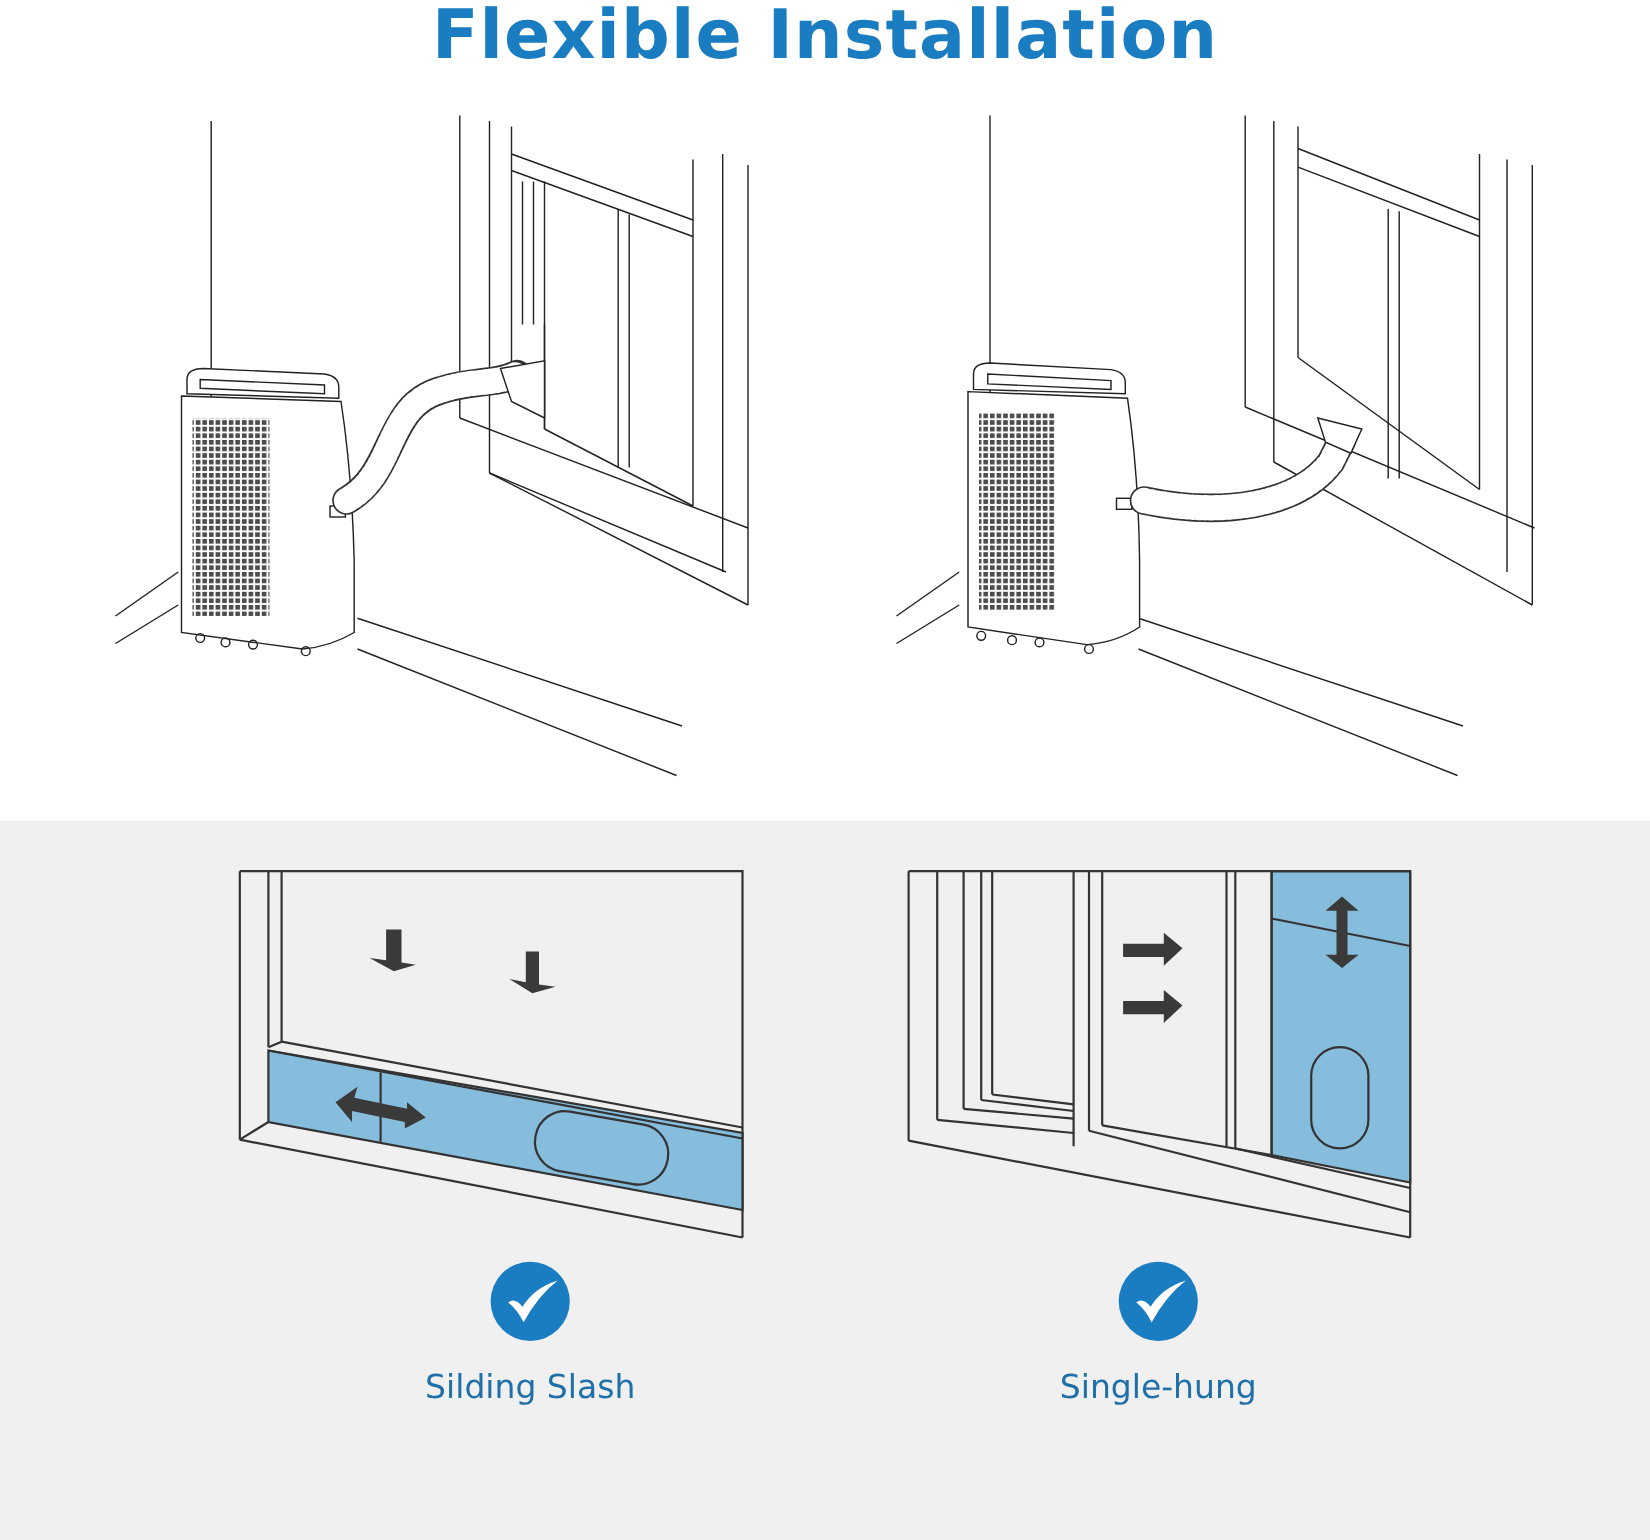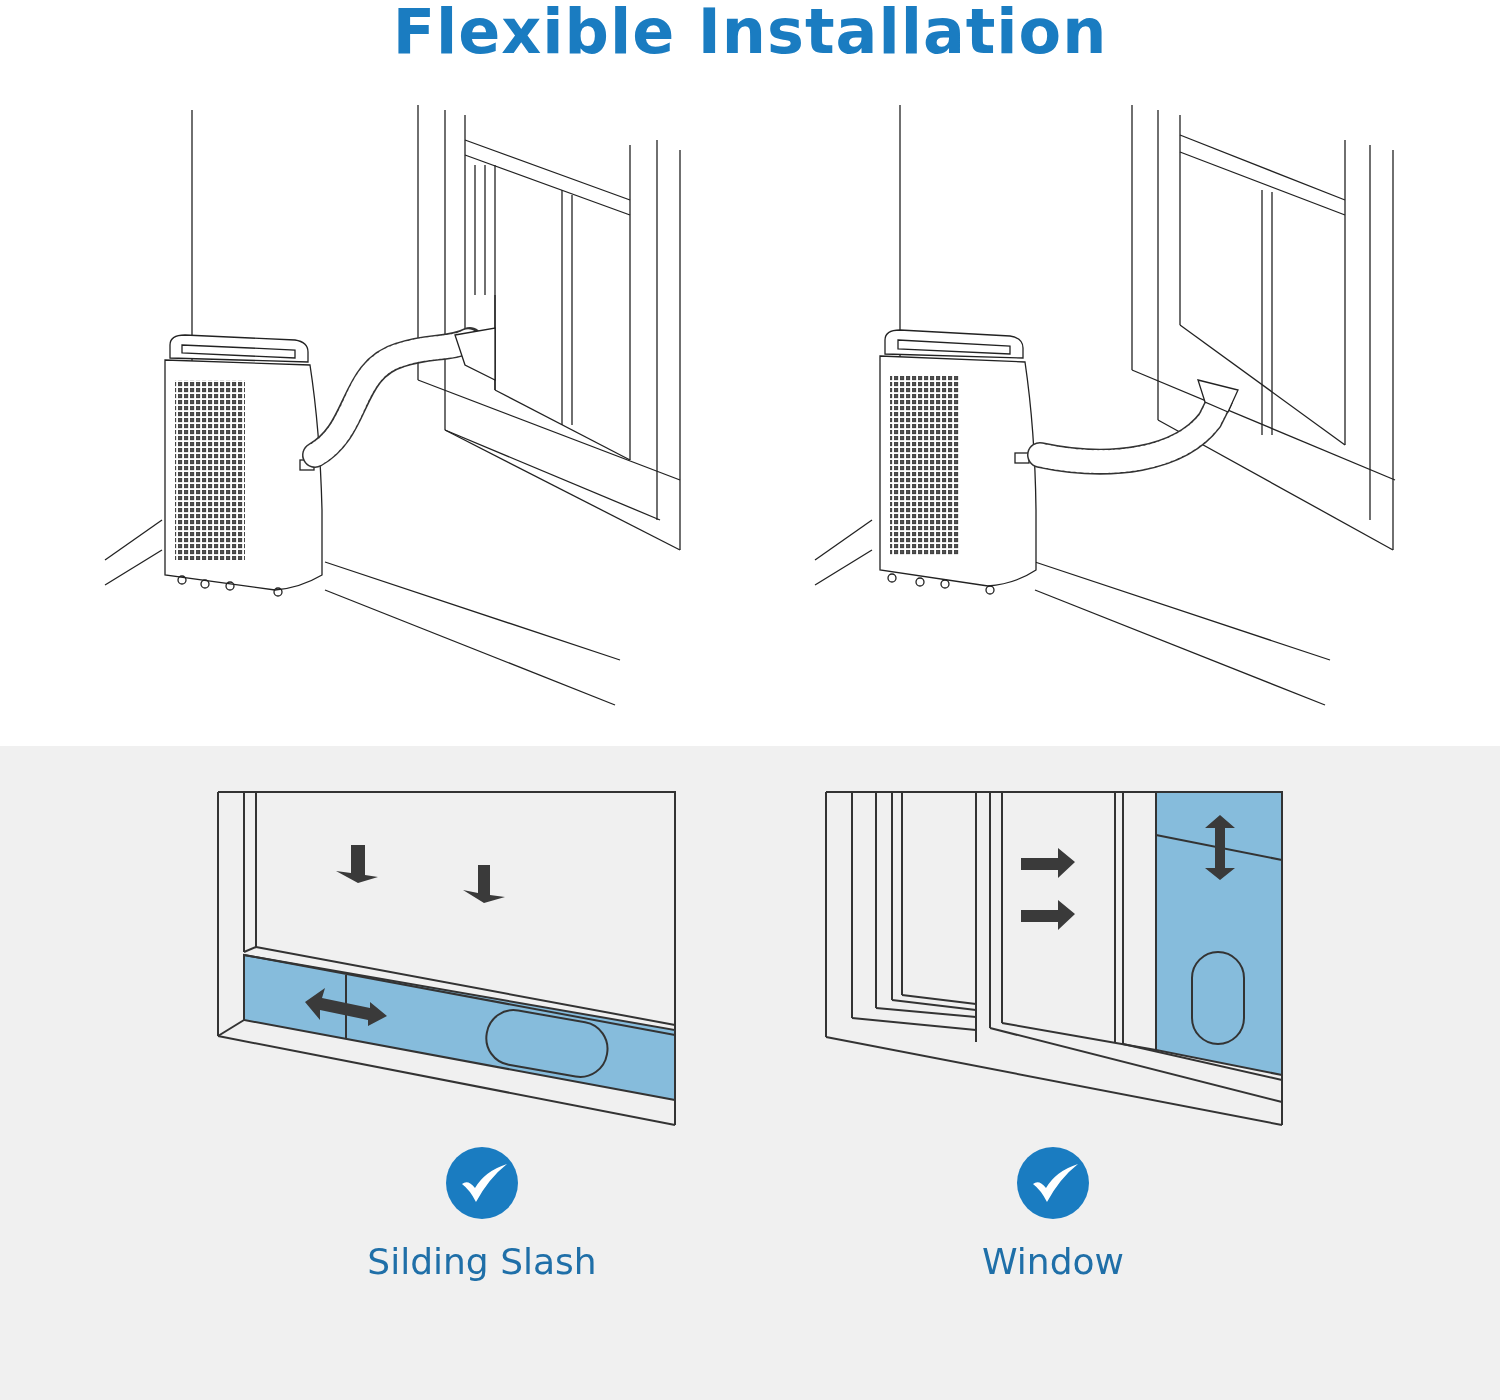--- a/index.html
+++ b/index.html
@@ -3,21 +3,21 @@
 <meta charset="utf-8">
 <style>
   html,body{margin:0;padding:0;}
   body{width:1500px;height:1400px;background:#ffffff;position:relative;overflow:hidden;font-family:"DejaVu Sans","Liberation Sans",sans-serif;}
   .title{position:absolute;left:0;top:-8px;width:1500px;text-align:center;font-family:"DejaVu Sans",sans-serif;font-weight:bold;font-size:62px;letter-spacing:1px;color:#1a7cc1;line-height:80px;}
   .scene{position:absolute;top:100px;}
   .scene svg{display:block;}
   .panel{position:absolute;left:0;top:746px;width:1500px;height:654px;background:#f0f0f0;}
   .diagram{position:absolute;}
   .check{position:absolute;width:74px;height:74px;}
-  .label{position:absolute;text-align:center;color:#1f6fa8;font-family:"DejaVu Sans",sans-serif;font-size:36px;line-height:44px;}
+  .label{position:absolute;text-align:center;color:#1f6fa8;font-family:"DejaVu Sans",sans-serif;font-size:30px;line-height:44px;}
 </style>
 </head>
 <body>
 
 <div class="title">Flexible Installation</div>
 
 <div class="scene" style="left:100px;">
 <svg width="600" height="620" viewBox="0 0 600 620" fill="none" stroke="#222" stroke-width="1.3">
   <line x1="92" y1="10" x2="92" y2="300"></line>
   <line x1="5" y1="460" x2="62" y2="420"></line>
@@ -171,14 +171,14 @@
 <svg width="74" height="74" viewBox="0 0 74 74">
       <circle cx="37" cy="37" r="36" fill="#1a7cc1"></circle>
       <path d="M17 38 Q23 33 30 42 Q40 25 62 18 Q44 32 31 56 Q25 44 17 38 Z" fill="#ffffff"></path>
     </svg>
 </div>
 
 <div class="label" style="left:282px;top:1240px;width:400px;">
   <div>Silding Slash</div>
 </div>
 <div class="label" style="left:853px;top:1240px;width:400px;">
-  <div>Window</div>
+  <div>Single-hung</div>
 </div>
 
 </body></html>

